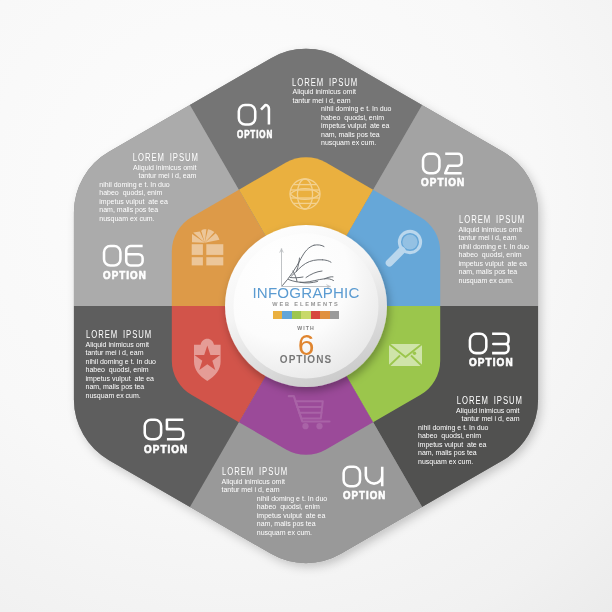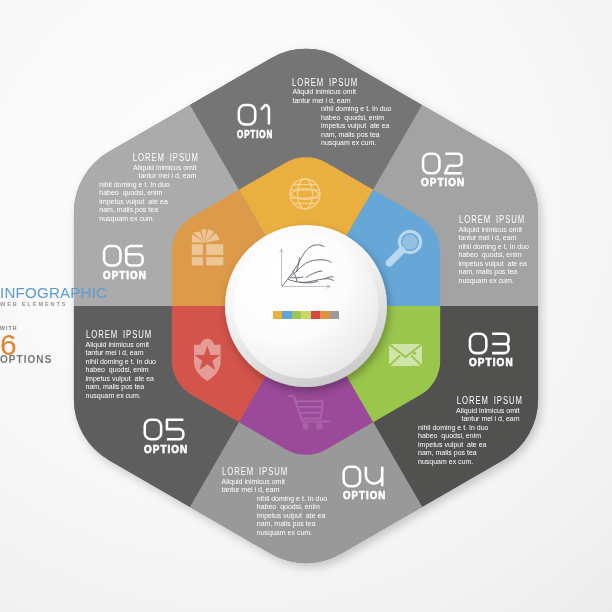--- a/index.html
+++ b/index.html
@@ -15,21 +15,21 @@
         font-family:"Liberation Sans",sans-serif;font-weight:400;
         transform:scaleX(0.77);transform-origin:left top;}
   .head.r{transform-origin:right top;}
   .body{font-size:7px;line-height:8.5px;font-family:"Liberation Sans",sans-serif;
         font-weight:400;white-space:pre;}
   .opt{position:absolute;color:#fff;font-family:"Liberation Sans",sans-serif;
        font-size:10.2px;font-weight:700;letter-spacing:1.1px;line-height:10.2px;
        transform-origin:left top;white-space:nowrap;
        -webkit-text-stroke:0.62px #fff;}
   #centerbox{position:absolute;left:0;top:0;width:612px;height:612px;pointer-events:none;}
-  #centerbox>div{position:absolute;left:0;width:612px;}
+  #centerbox>div{position:absolute;left:0;width:612px;text-align:center;}
   .ctitle{top:286px;font-family:"Liberation Sans",sans-serif;font-size:15.1px;
           line-height:14.6px;font-weight:400;color:#5b9bd1;letter-spacing:0.22px;}
   .csub{top:300.5px;font-family:"Liberation Sans",sans-serif;font-size:5.6px;
         line-height:6px;font-weight:700;color:#949494;letter-spacing:1.85px;}
   .cswatch{top:310.5px;height:8px;display:flex;justify-content:center;}
   .cswatch i{display:block;width:9.45px;height:8px;}
   .cwith{top:324.5px;font-family:"Liberation Sans",sans-serif;font-size:5.2px;
          line-height:6px;font-weight:700;color:#7d7d7d;letter-spacing:1.1px;}
   .ccount{top:330px;font-family:"Liberation Sans",sans-serif;font-size:30px;
           line-height:30px;font-weight:400;color:#e0852f;}

